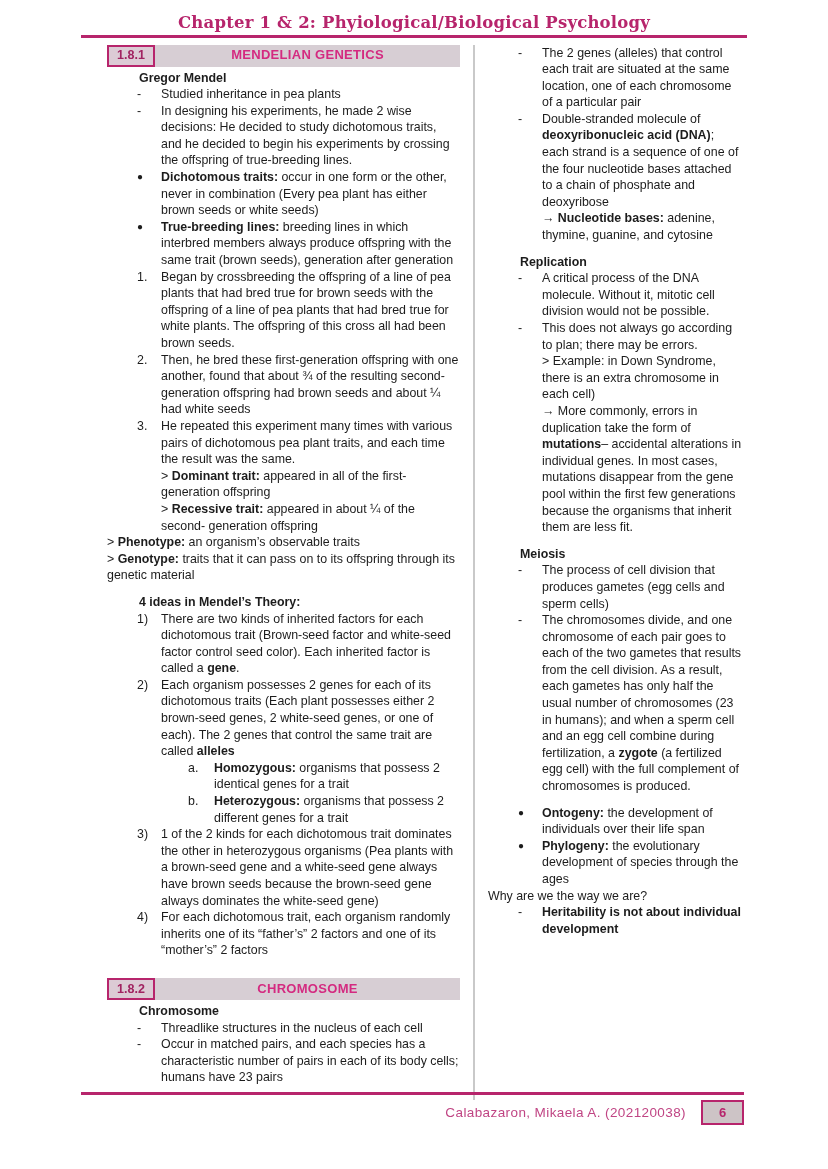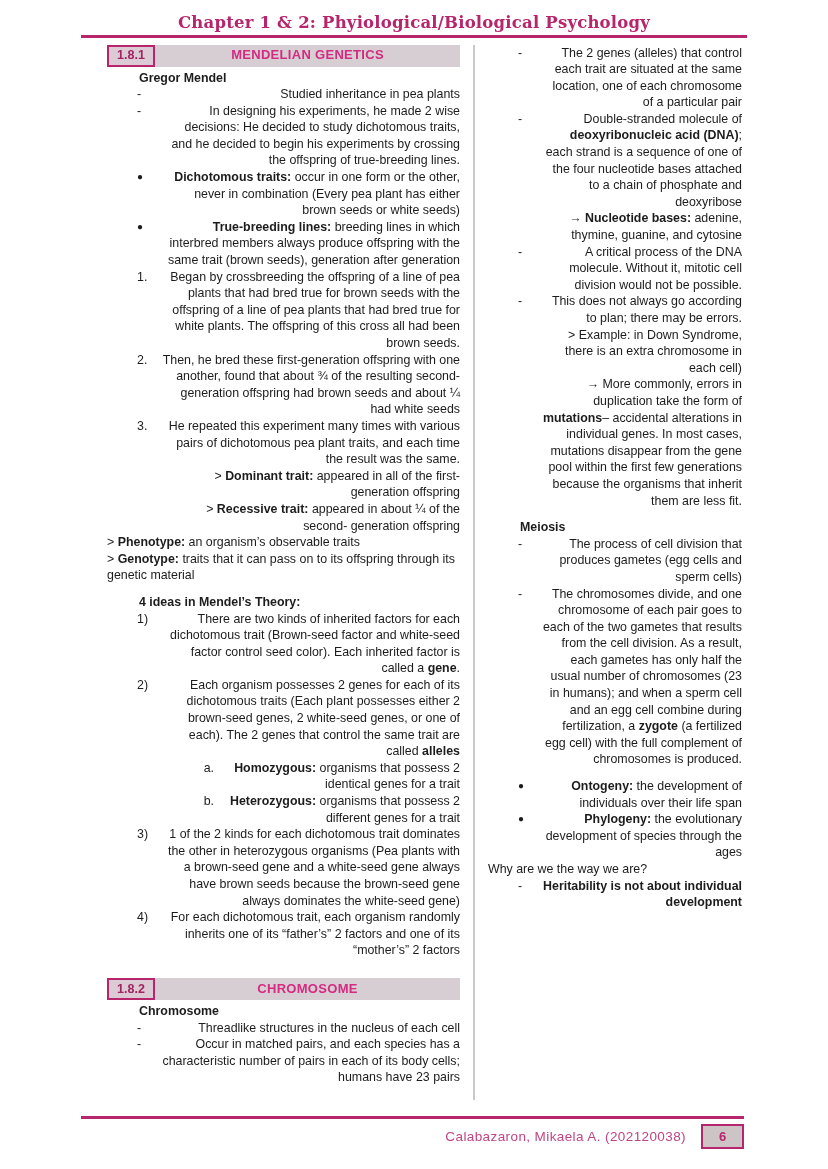--- a/index.html
+++ b/index.html
@@ -41,26 +41,26 @@
   }
   .col-heading { font-weight:bold; margin-top:10px;margin-left:32px; }
   .section-header + .col-heading { margin-top:1px; }
   .para { margin-top:0; }
   .list { }
   .list.gap { margin-top:10px; }
   .block-gap { margin-top:19px; }
   .li { display:flex; align-items:flex-start; margin-left:30px; }
   .mk { flex:0 0 24px; }
   .mk-dot { font-size:10px; line-height:16.6px; }
-  .tx { flex:1;text-align:right; }
+  .tx { flex:1; }
   .sublist .li { margin-left:27px; }
   .sublist .mk { flex:0 0 26px; }
   b { font-weight:bold; }
   
-  .ftr { position:absolute; left:40px; right:43px; top:1116px; }
+  .ftr { position:absolute; left:40px; right:43px; top:1092px; }
   .ftr-rule { height:2.5px; background:var(--accent,#b7256c); }
   .ftr-row { margin-top:5px; display:flex; justify-content:flex-end; align-items:center; gap:15px; }
   .ftr-author { color:var(--footer-text,#c04584); font-size:13.5px; letter-spacing:.4px; }
   .page-badge {
     width:43px; height:25px; background:var(--badge-bg,#cdc4c6);
     border:2px solid var(--accent,#b7256c);
     color:var(--accent,#b7256c); font-weight:bold; font-size:13px;
     display:flex; align-items:center; justify-content:center;
   }
 </style>
@@ -164,20 +164,21 @@
         <div class="list">
           <div class="li">
             <span class="mk mk-dash">-</span>
             <span class="tx">The 2 genes (alleles) that control each trait are situated at the same location, one of each chromosome of a particular pair</span>
           </div>
           <div class="li">
             <span class="mk mk-dash">-</span>
             <span class="tx">Double-stranded molecule of <b>deoxyribonucleic acid (DNA)</b>; each strand is a sequence of one of the four nucleotide bases attached to a chain of phosphate and deoxyribose<br>→ <b>Nucleotide bases:</b> adenine, thymine, guanine, and cytosine</span>
           </div>
         </div>
+        <div class="col-heading">Replication</div>
         <div class="list">
           <div class="li">
             <span class="mk mk-dash">-</span>
             <span class="tx">A critical process of the DNA molecule. Without it, mitotic cell division would not be possible.</span>
           </div>
           <div class="li">
             <span class="mk mk-dash">-</span>
             <span class="tx">This does not always go according to plan; there may be errors.<br>&gt; Example: in Down Syndrome, there is an extra chromosome in each cell)<br>→ More commonly, errors in duplication take the form of <b>mutations</b>– accidental alterations in individual genes. In most cases, mutations disappear from the gene pool within the first few generations because the organisms that inherit them are less fit.</span>
           </div>
         </div>

